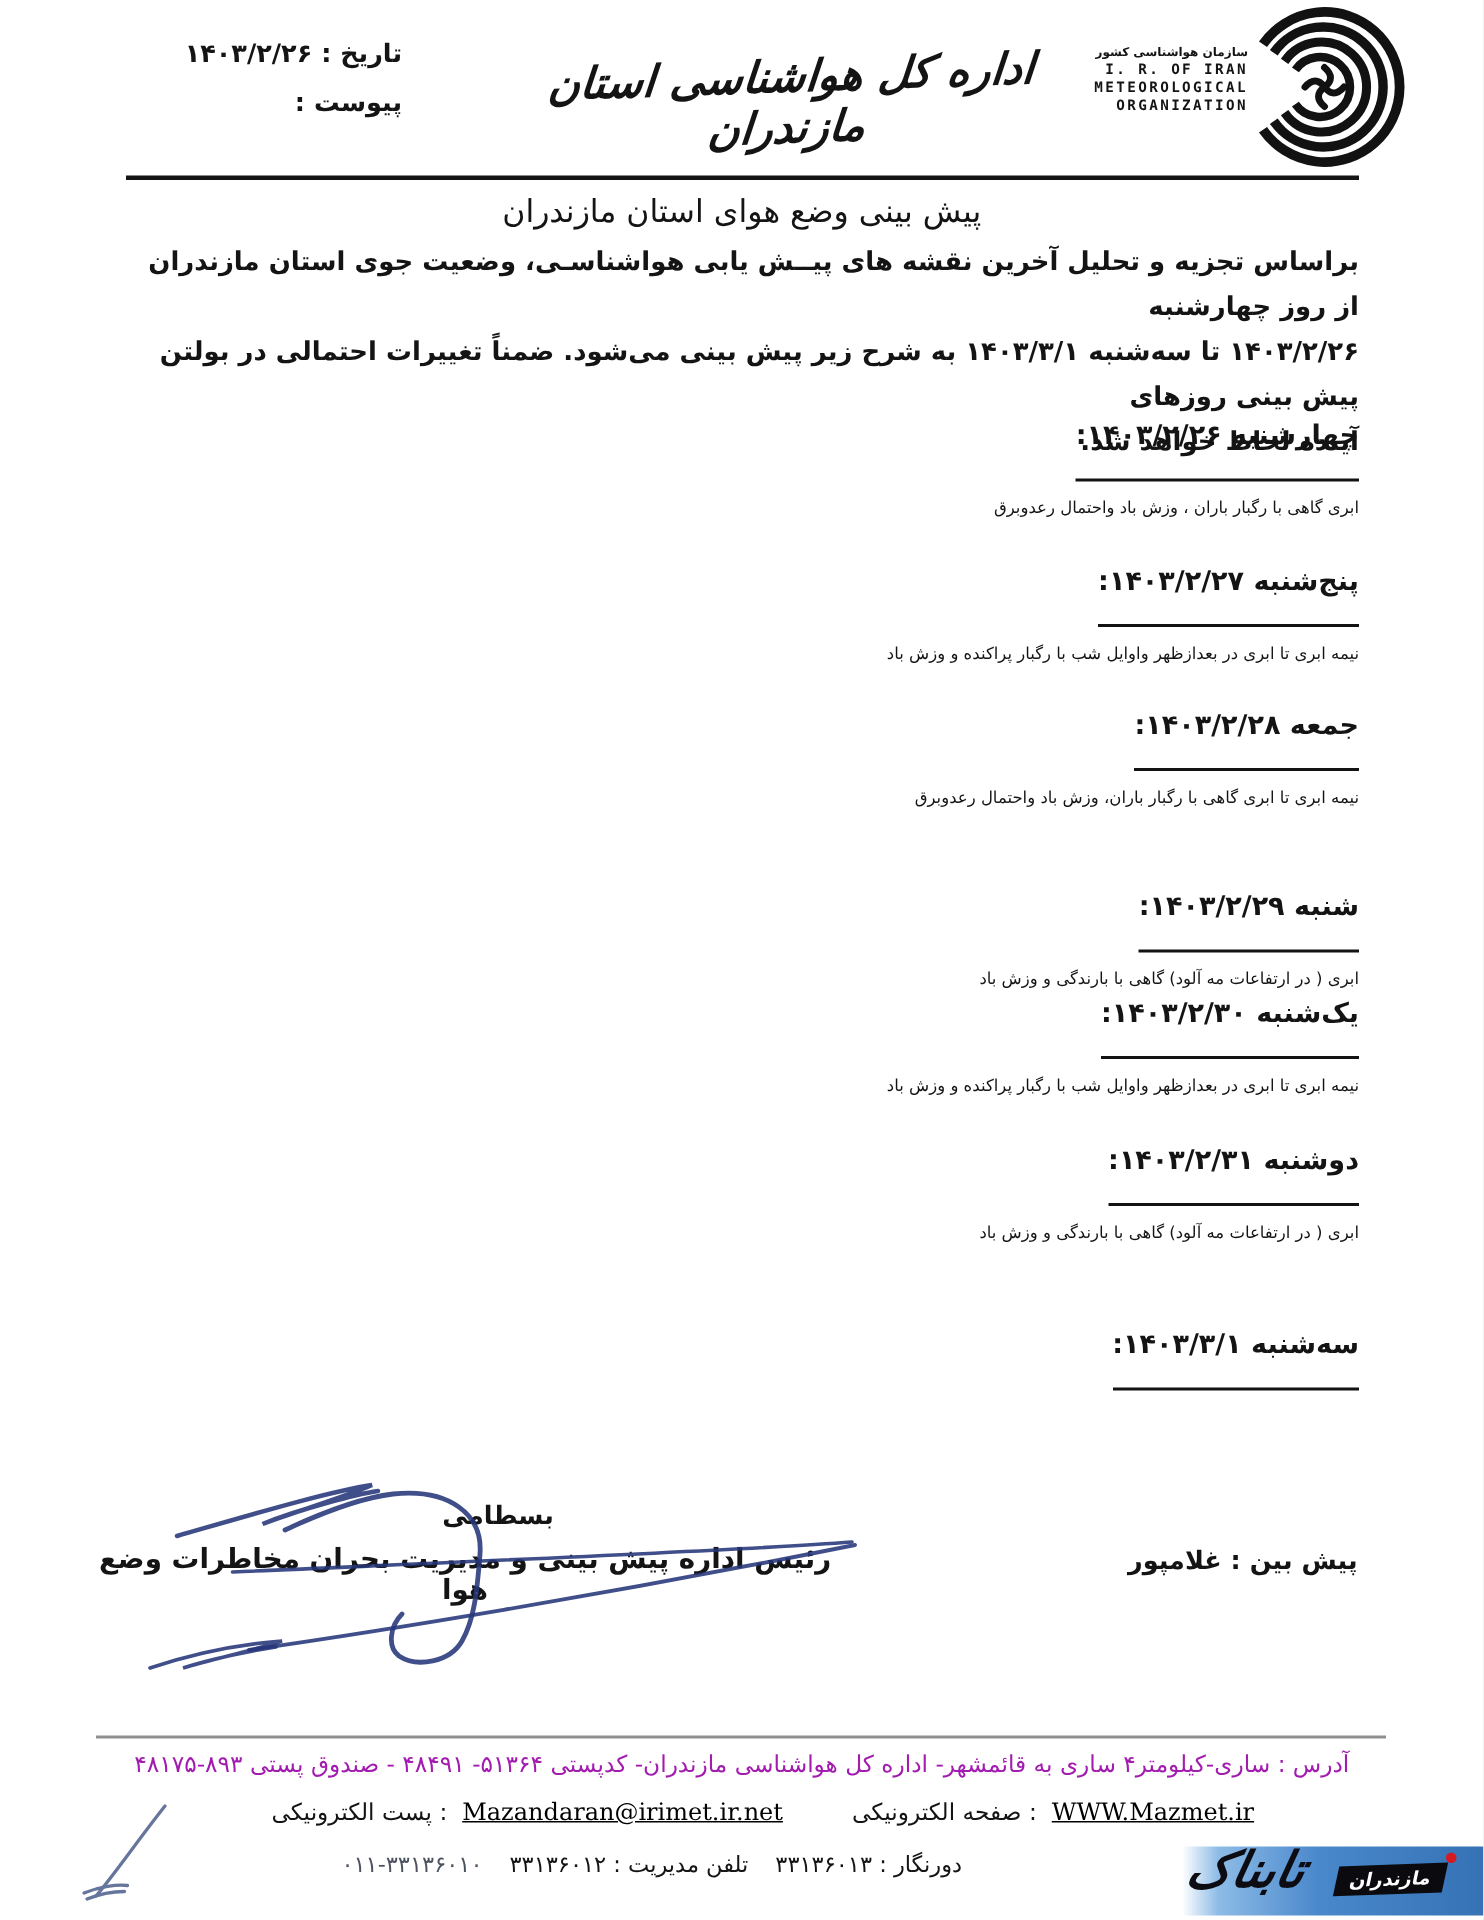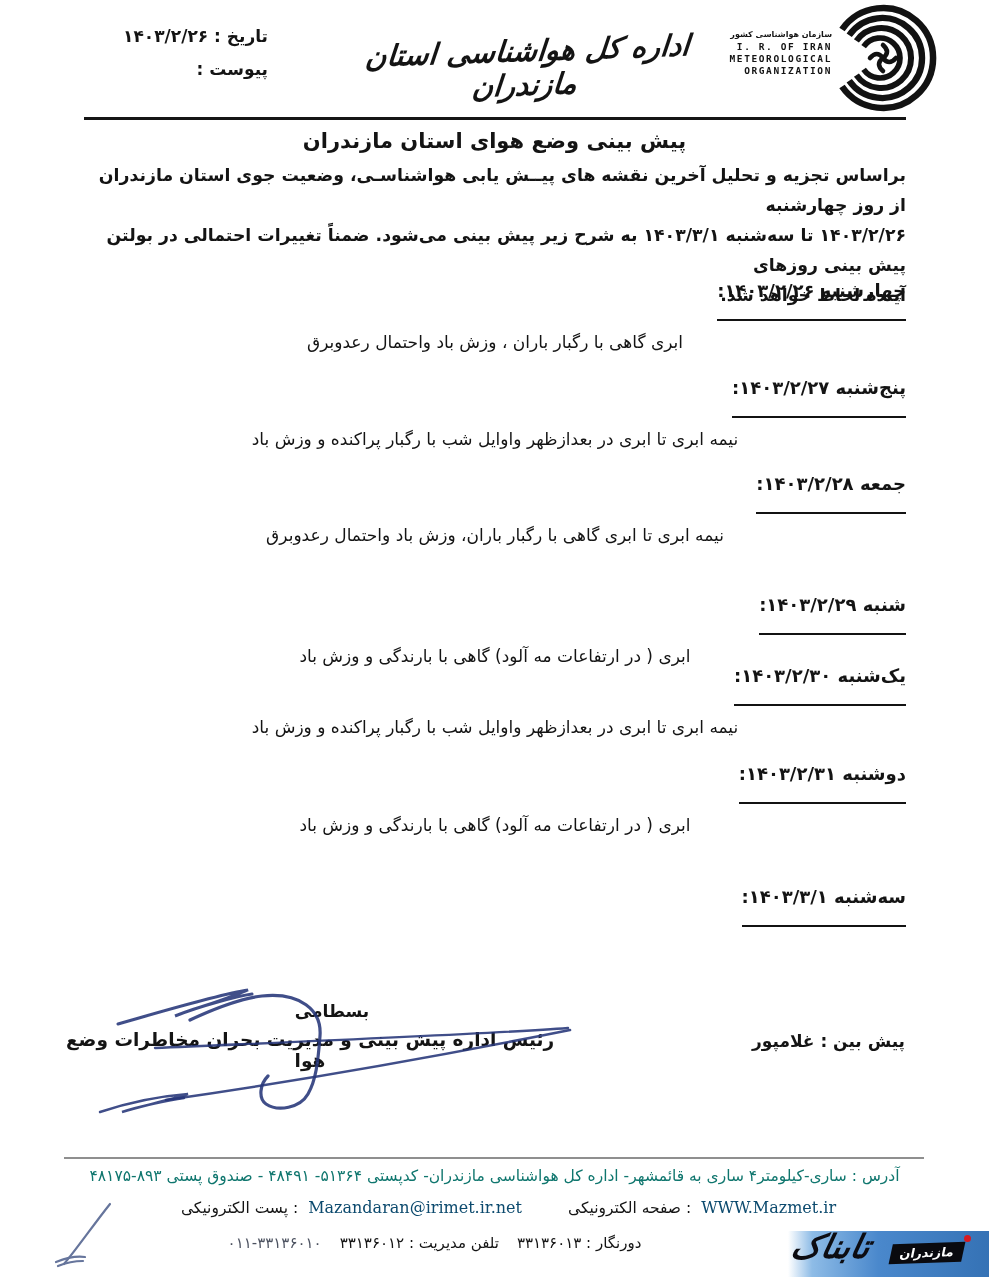--- a/index.html
+++ b/index.html
@@ -11,41 +11,41 @@
              font-size:17px;font-weight:bold;line-height:33px;}
   .callig{left:340px;top:34px;width:372px;text-align:center;direction:rtl;
           font-size:29px;font-weight:bold;font-style:italic;
           transform:rotate(-2deg) skewX(-7deg);letter-spacing:-1px;}
   .logo-text{left:694px;top:9px;width:138px;text-align:right;line-height:12px;}
   .logo-text .fa{font-size:8px;font-weight:bold;direction:rtl;margin-top:20px;}
   .logo-text .en{font-size:9.5px;font-weight:bold;letter-spacing:1.6px;font-family:"DejaVu Sans Mono","DejaVu Sans",monospace;}
   .hr-rule{left:84px;top:117px;width:822px;height:3px;background:#151515;}
   
   .title{left:0;right:0;top:129px;text-align:center;direction:rtl;
-         font-size:21px;font-weight:bold;letter-spacing:-.5px;}
+         font-size:21px;font-weight:normal;letter-spacing:-.5px;}
   .intro{left:84px;top:160px;width:822px;direction:rtl;text-align:right;
          font-size:17.3px;font-weight:bold;line-height:30px;}
   .day{left:84px;width:822px;direction:rtl;text-align:right;}
   .day .hd{display:inline-block;font-size:18px;font-weight:bold;
            padding-bottom:18px;border-bottom:2px solid #131313;}
-  .day .fc{margin-top:11px;font-size:17px;font-weight:400;text-align:center;}
+  .day .fc{margin-top:11px;font-size:11px;font-weight:400;}
   
   .signer-name{left:272px;top:1001px;width:120px;text-align:center;
                font-size:17px;font-weight:bold;direction:rtl;}
   .signer-title{left:56px;top:1029px;width:508px;text-align:center;direction:rtl;
                 font-size:18.5px;font-weight:bold;}
   .forecaster{right:84px;top:1031px;direction:rtl;font-size:17px;font-weight:bold;}
   
   .f-rule{left:64px;top:1157px;width:860px;height:2px;background:#8f8f8f;}
   .address{left:0;right:0;top:1167px;text-align:center;direction:rtl;
-           font-size:15.5px;font-weight:500;color:#0f766e;}
+           font-size:15.5px;font-weight:500;color:#a21caf;}
   .emails{left:0;right:0;top:1198px;direction:ltr;display:flex;
           justify-content:center;align-items:baseline;gap:10px;font-size:15.5px;padding-left:28px;}
   .emails .gap{width:26px;}
-  .link{color:#0c4a6e;
+  .link{color:#000000;text-decoration:underline;
         font-family:"DejaVu Serif",serif;font-size:16px;}
   .phones{left:0;right:0;top:1234px;direction:ltr;display:flex;
           justify-content:center;align-items:baseline;gap:18px;font-size:15px;
           transform:translateX(-60px);}
   .phones .faint{color:#0f172a;opacity:.75;}
   
   .wm{left:788px;top:1231px;width:201px;height:46px;
       background:linear-gradient(90deg,rgba(137,187,232,0) 0%,rgba(122,176,226,.85) 12%,#4a88cc 45%,#3572b5 100%);}
   .wm-title{position:absolute;left:4px;top:-4px;font-size:33px;font-weight:bold;
             font-style:italic;color:#0c0c12;transform:skewX(-12deg);direction:rtl;

